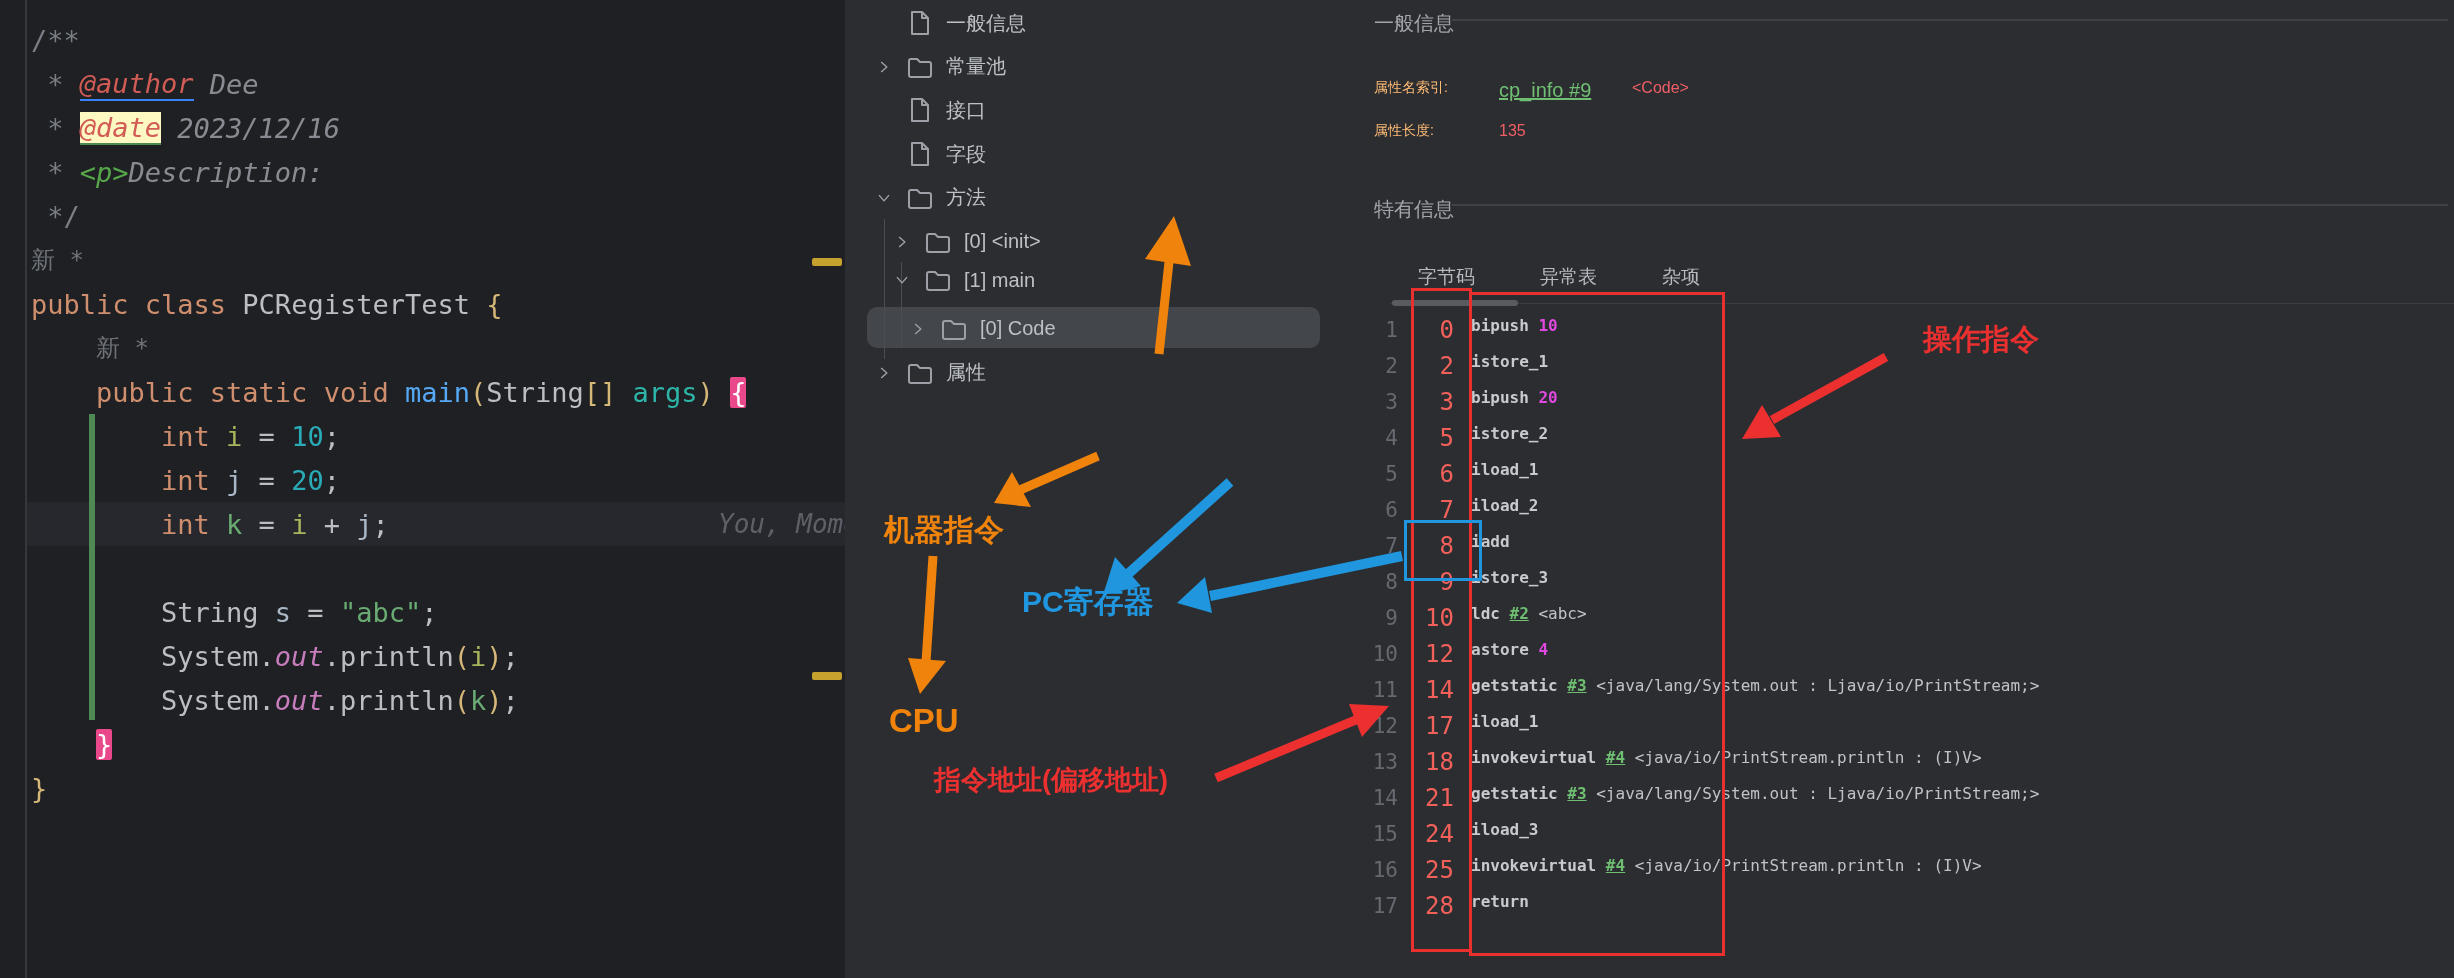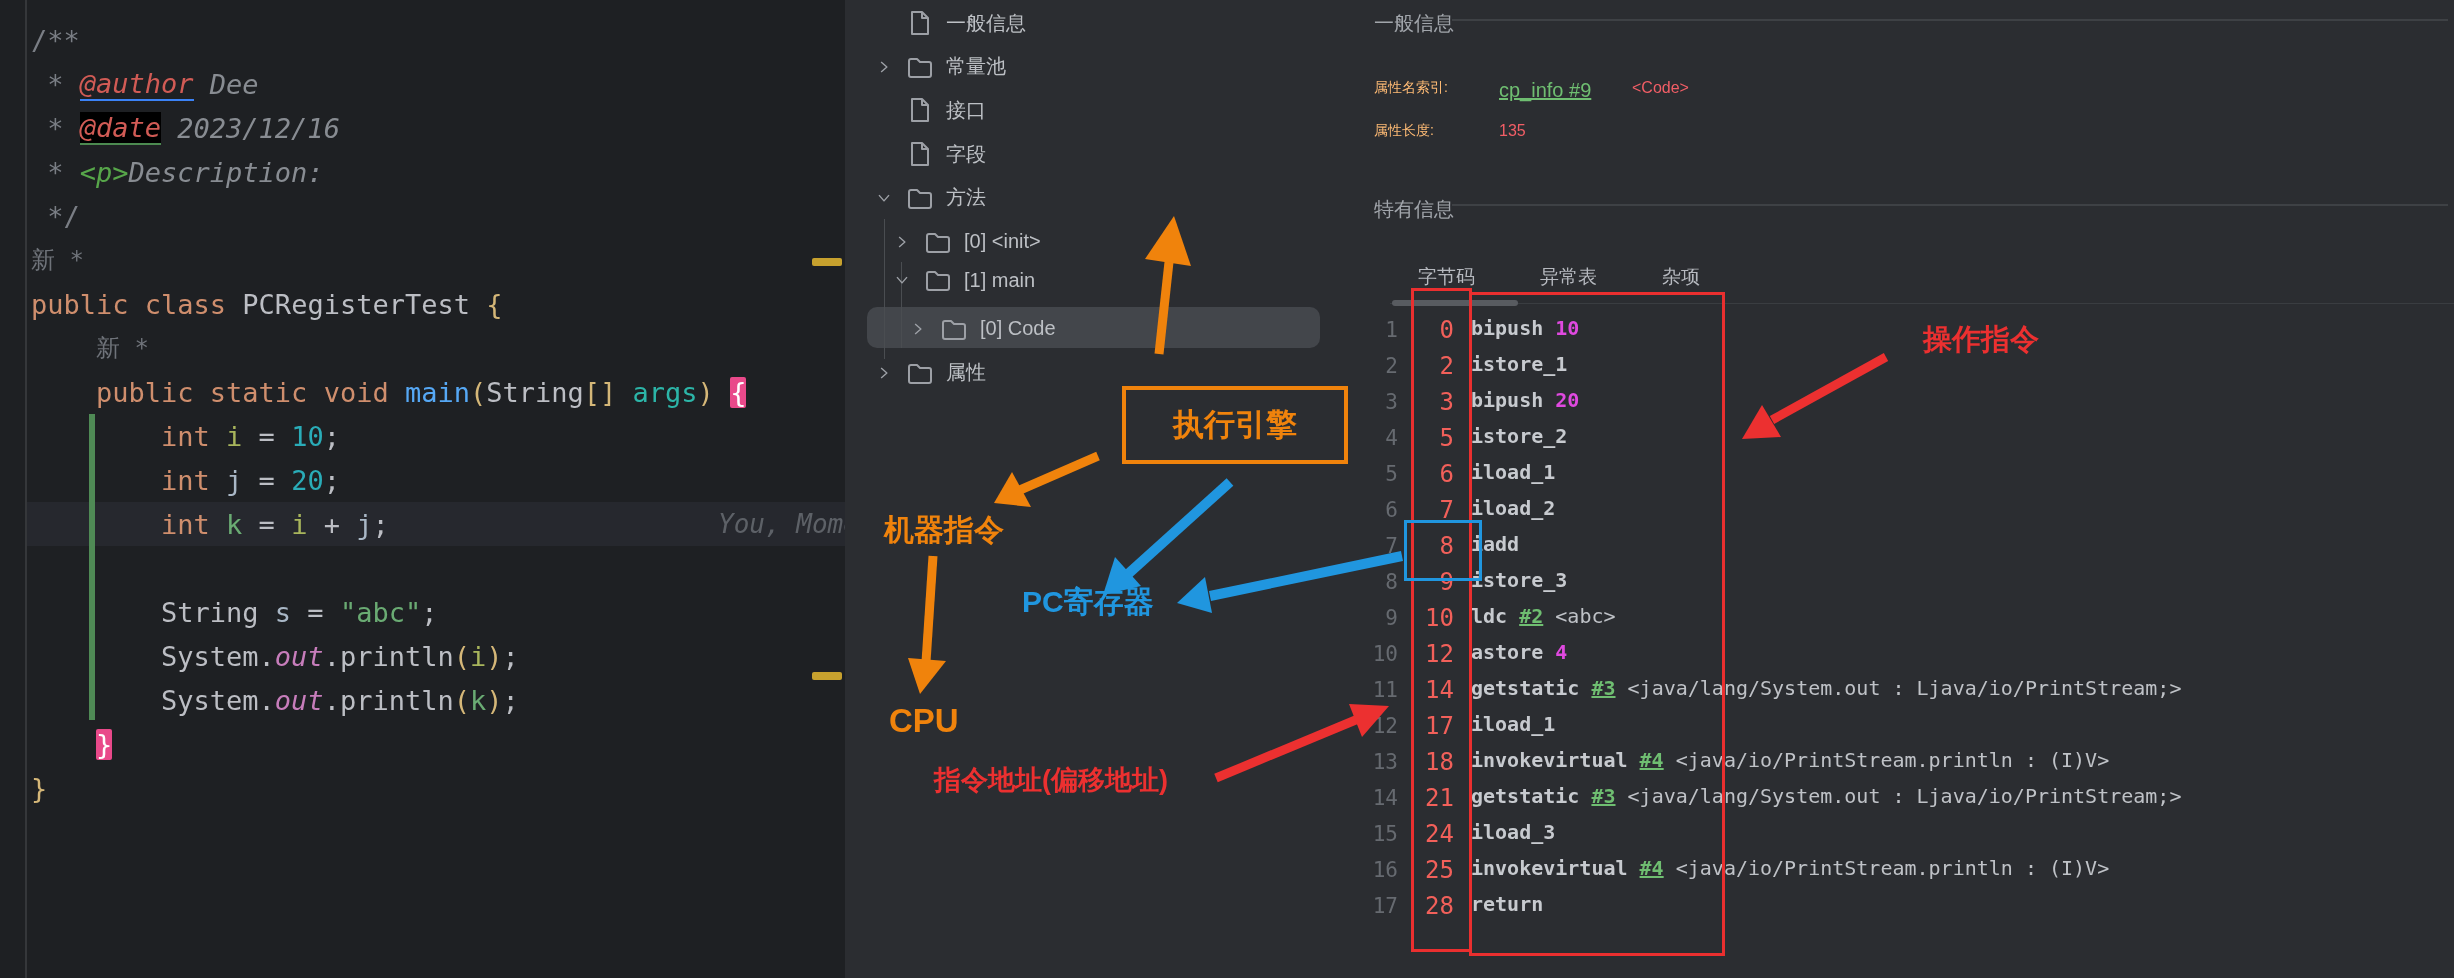--- a/index.html
+++ b/index.html
@@ -22,21 +22,21 @@
   .stripe{position:absolute;left:812px;width:30px;height:8px;background:#C7A12E;border-radius:2px;}
 
   .tk-pln{color:#BCBEC4}.tk-kw{color:#CF8E6D}.tk-mth{color:#56A8F5}
   .tk-brace{color:#D5B778}
   .tk-braceHl{color:#FFFFFF;background:#E9498A;border-radius:2px}
   .tk-num{color:#2AACB8}.tk-str{color:#6AAB73}
   .tk-fld{color:#C77DBB;font-style:italic}
   .tk-vi{color:#A8B55C}.tk-vj{color:#A9B7C6}.tk-vk{color:#6AAB73}.tk-teal{color:#2CB5A8}
   .tk-cmt{color:#7A7E85}.tk-cmtI{color:#888C92;font-style:italic}
   .tk-tag{color:#D15B55;border-bottom:2px solid #3b82f6;font-style:italic}
-  .tk-tagHl{color:#D15B55;background:#000000;border-bottom:2px solid #4C8A50;font-style:italic}
+  .tk-tagHl{color:#D15B55;background:#fef9c3;border-bottom:2px solid #4C8A50;font-style:italic}
   .tk-ptag{color:#57A64A;font-style:italic}
   .tk-gut{color:#6F737A;font-size:24px}
 
   
   .tree-row{position:absolute;left:845px;width:518px;height:44px;display:flex;align-items:center;
             color:#BDC0C5;font-size:20px;white-space:pre;}
   .tree-row .chev{width:20px;display:flex;justify-content:center;}
   .tree-row .ticon{margin-left:12px;display:flex;}
   .tree-row .tlabel{margin-left:12px;}
   #tree-sel{position:absolute;left:867px;top:307px;width:453px;height:41px;background:#43464B;border-radius:10px;}
@@ -52,21 +52,21 @@
   #scroll-thumb{position:absolute;left:1392px;top:300px;width:126px;height:6px;background:#585B60;border-radius:3px;}
   #scroll-track{position:absolute;left:1390px;top:303px;width:1064px;height:1px;background:#3A3D41;}
 
   
   .bk-row{position:absolute;height:36px;}
   .bk-ln{position:absolute;left:1364px;width:34px;text-align:right;
          font-family:"DejaVu Sans Mono",monospace;font-size:21px;color:#666A70;}
   .bk-off{position:absolute;left:1408px;width:46px;text-align:right;
           font-family:"DejaVu Sans Mono",monospace;font-size:24px;color:#F2605A;}
   .bk-code{position:absolute;left:1471px;white-space:pre;
-           font-family:"DejaVu Sans Mono",monospace;font-size:20px;text-align:center;}
+           font-family:"DejaVu Sans Mono",monospace;font-size:16px;text-align:center;}
   .bk-mn{color:#C7CACF;font-weight:bold}
   .bk-num{color:#E049E0;font-weight:bold}
   .bk-ref{color:#6FBE71;text-decoration:underline;font-weight:bold}
   .bk-txt{color:#BFC2C7}
 
   
   .anno-rect{position:absolute;border-style:solid;pointer-events:none;}
   #rect-offsets{left:1411px;top:288px;width:55px;height:658px;border-width:3px;border-color:#EA2F2F;}
   #rect-instr{left:1469px;top:292px;width:250px;height:658px;border-width:3px;border-color:#EA2F2F;}
   #rect-pc{left:1404px;top:520px;width:72px;height:55px;border-width:3px;border-color:#2096DF;}
@@ -269,21 +269,20 @@
       <div class="bk-row">
         <div class="bk-ln" style="top: 894px;">17</div>
         <div class="bk-off" style="top: 892px;">28</div>
         <div class="bk-code" style="top: 892px;"><span class="bk-mn">return</span></div>
       </div>
     </div>
 
   <div class="anno-rect" id="rect-offsets"></div>
   <div class="anno-rect" id="rect-instr"></div>
   <div class="anno-rect" id="rect-pc"></div>
-  <div id="box-engine">执行引擎</div>
 
   <svg id="arrows" viewBox="0 0 2454 978">
 
     <line x1="1159" y1="354" x2="1169" y2="262" stroke="#F0830C" stroke-width="9"></line>
     <polygon points="1174,216 1145,259 1191,266" fill="#F0830C"></polygon>
 
     <line x1="1098" y1="456" x2="1020" y2="490" stroke="#F0830C" stroke-width="9"></line>
     <polygon points="994,503 1012,472 1031,507" fill="#F0830C"></polygon>
 
     <line x1="933" y1="556" x2="926" y2="662" stroke="#F0830C" stroke-width="9"></line>

